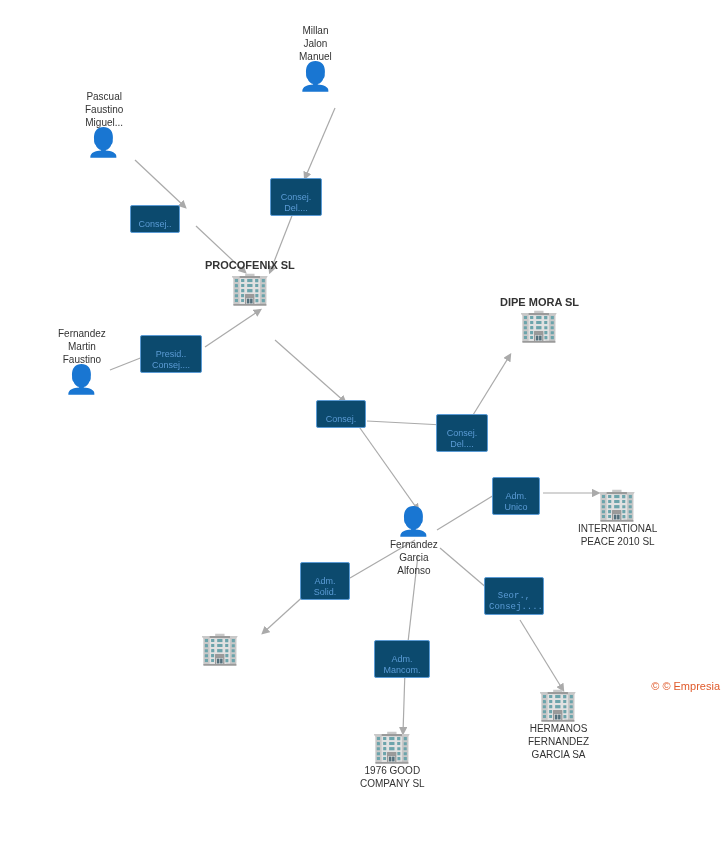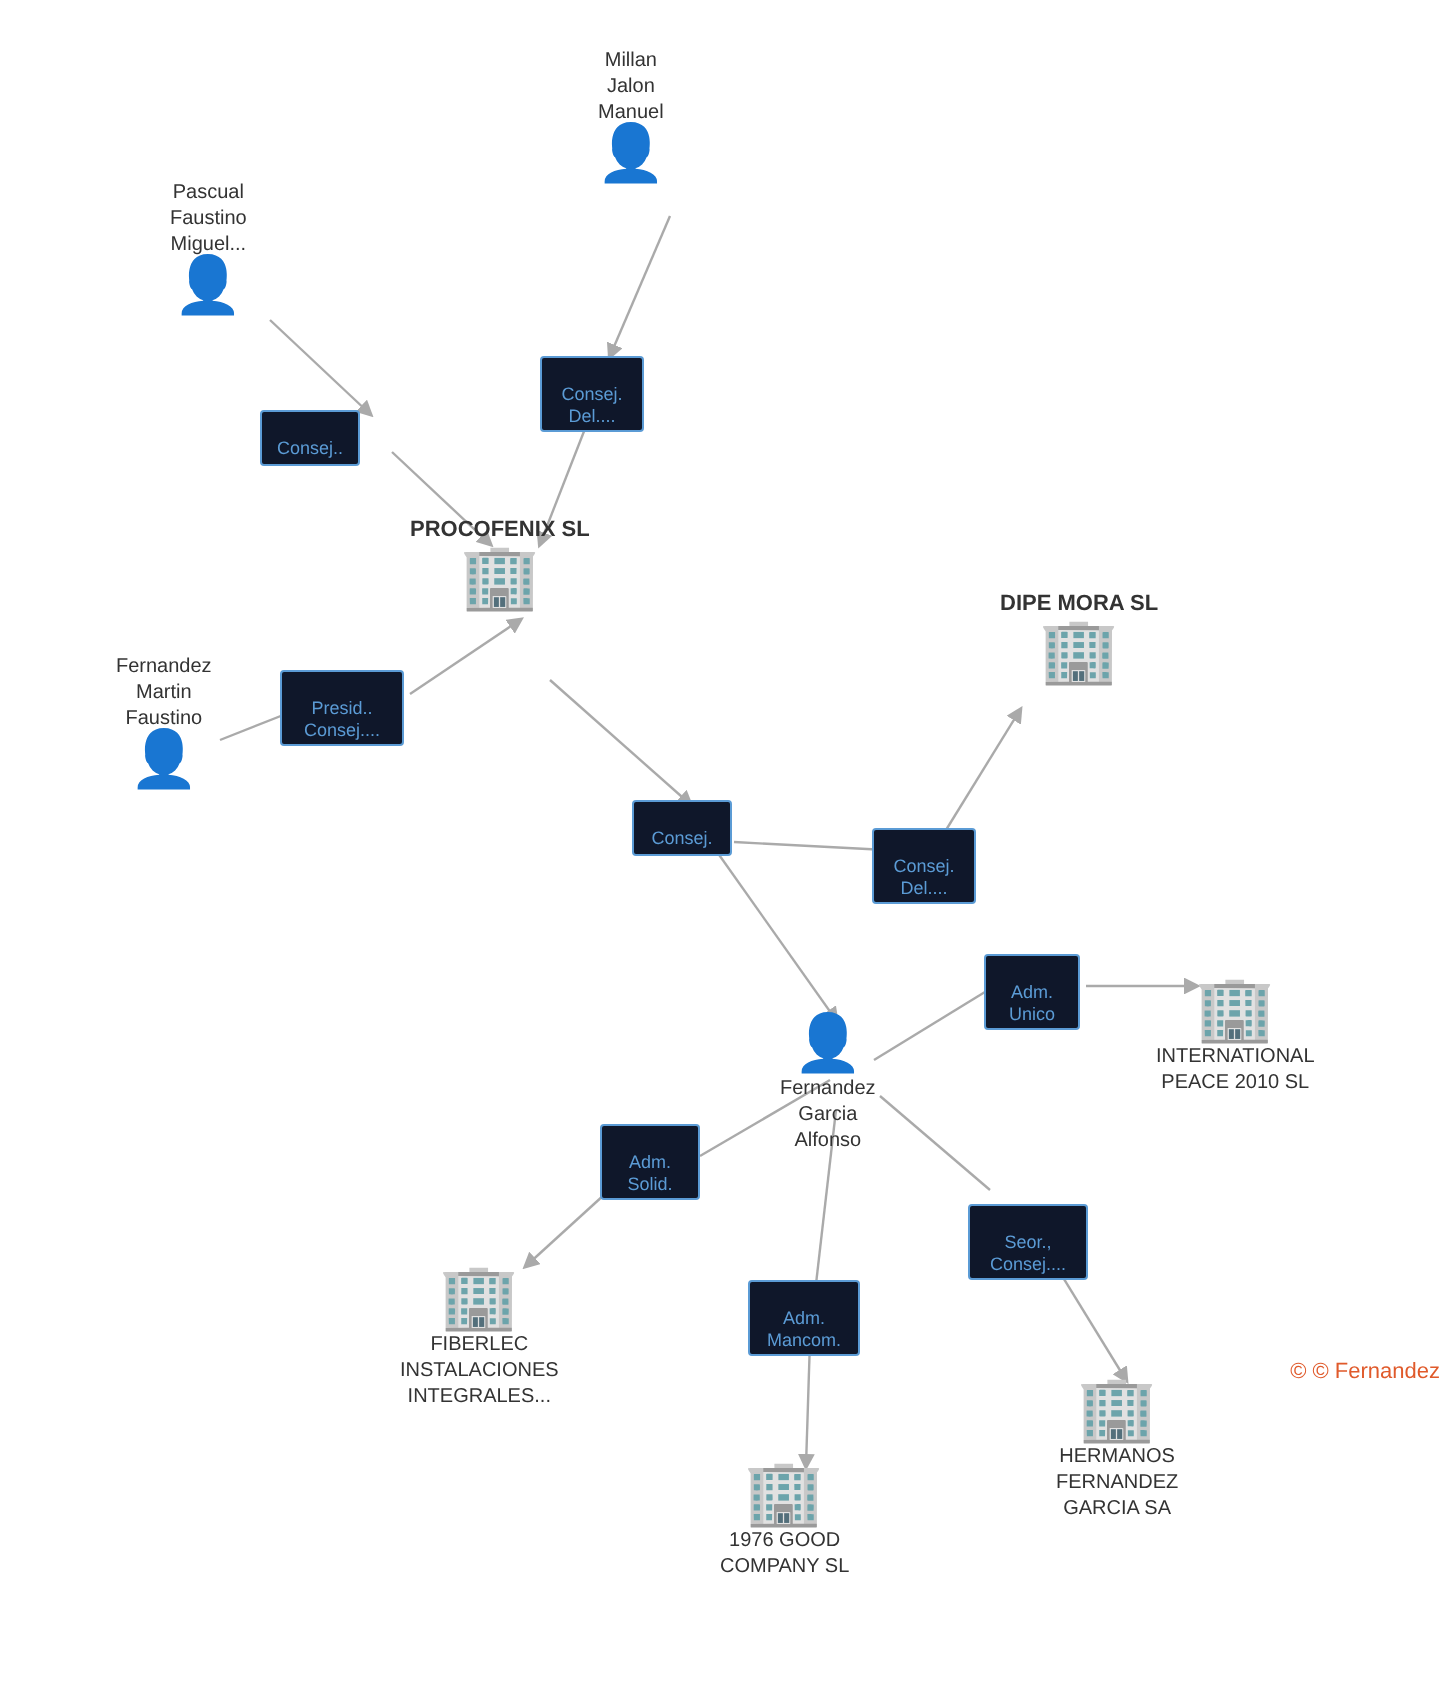--- a/index.html
+++ b/index.html
@@ -50,21 +50,21 @@
       white-space: pre-line;
       line-height: 1.3;
     }
     .node-label.bold {
       font-weight: bold;
       font-size: 11px;
     }
     .rel-box {
       position: absolute;
       border: 1.5px solid #5b9bd5;
-      background: #0f172a;
+      background: #0c4a6e;
       color: #5b9bd5;
       font-size: 9px;
       text-align: center;
       padding: 2px 4px;
       border-radius: 2px;
       white-space: pre-line;
       line-height: 1.2;
     }
     .watermark {
       position: absolute;
@@ -163,23 +163,20 @@
   </div>
 
   <div class="node" style="left:578px; top:488px;">
     <span class="building-icon gray">🏢</span>
     <span class="node-label">INTERNATIONAL
 PEACE 2010 SL</span>
   </div>
 
   <div class="node" style="left:200px; top:632px;">
     <span class="building-icon gray">🏢</span>
-    <span class="node-label">FIBERLEC
-INSTALACIONES
-INTEGRALES...</span>
   </div>
 
   <div class="node" style="left:360px; top:730px;">
     <span class="building-icon gray">🏢</span>
     <span class="node-label">1976 GOOD
 COMPANY SL</span>
   </div>
 
   <div class="node" style="left:528px; top:688px;">
     <span class="building-icon gray">🏢</span>
@@ -214,28 +211,28 @@
   <div class="rel-box" style="left:492px; top:477px; width:48px;">
     <span>Adm.
 Unico</span>
   </div>
 
   <div class="rel-box" style="left:300px; top:562px; width:50px;">
     <span>Adm.
 Solid.</span>
   </div>
 
-  <div class="rel-box" style="left:484px; top:602px; width:60px;">
+  <div class="rel-box" style="left:484px; top:577px; width:60px;font-family:Liberation Mono, monospace;">
     <span>Seor.,
 Consej....</span>
   </div>
 
   <div class="rel-box" style="left:374px; top:640px; width:56px;">
     <span>Adm.
 Mancom.</span>
   </div>
 
   <div class="watermark">
     <span>©</span>
-    <span>© Fernandez</span>
+    <span>© Empresia</span>
   </div>
 
 </div>
 
 </body></html>

